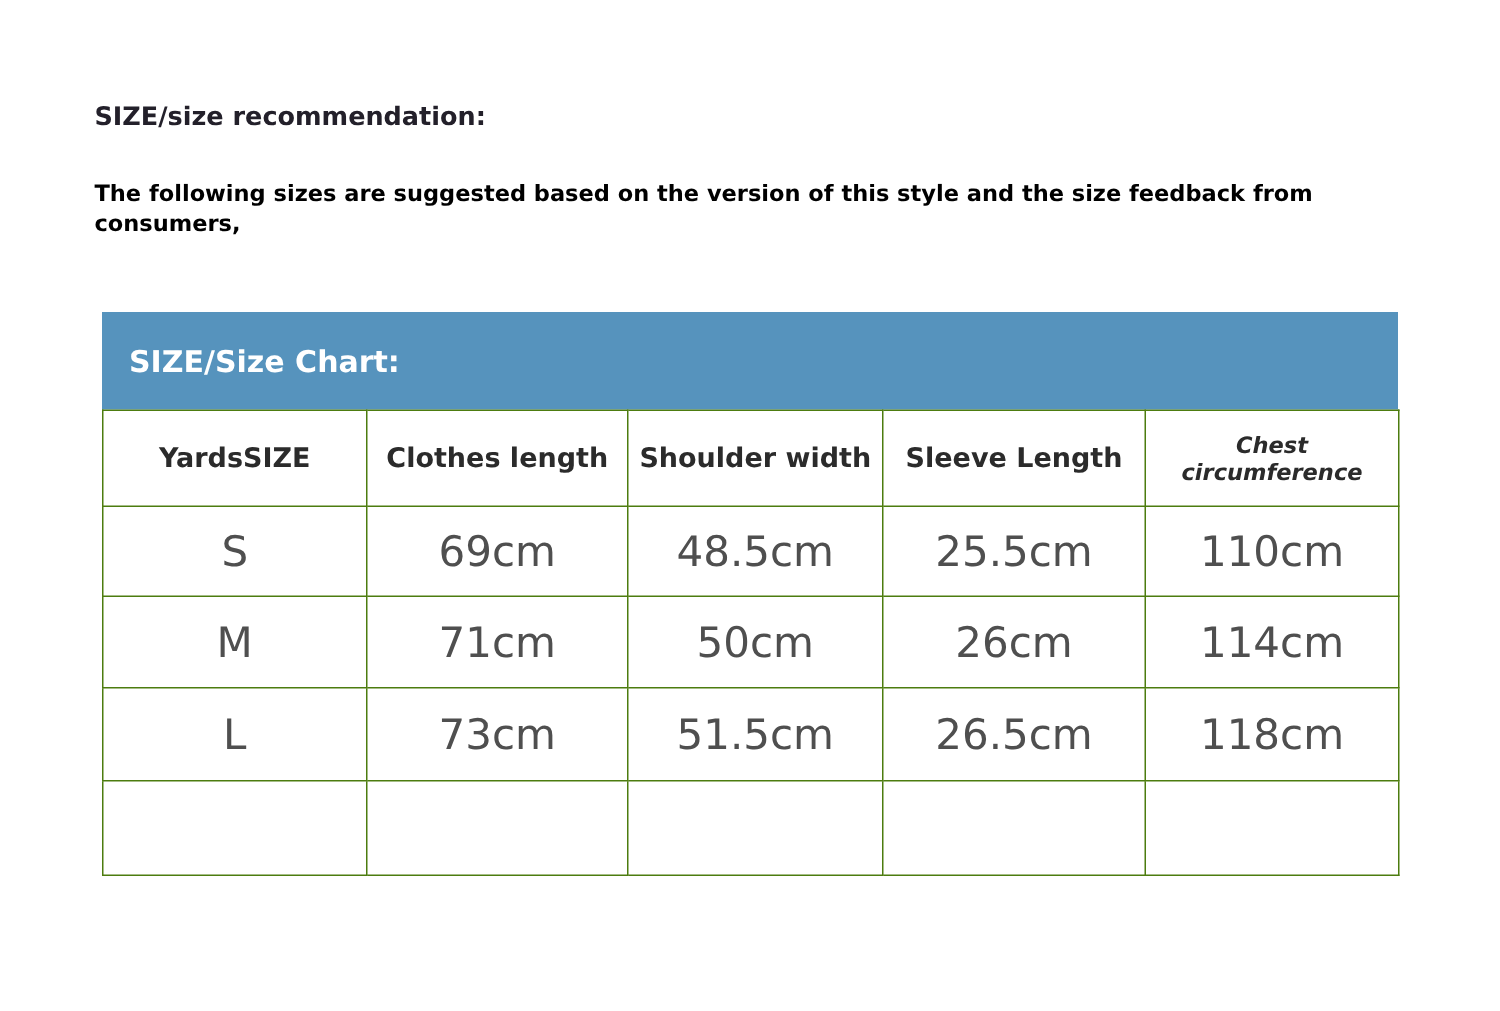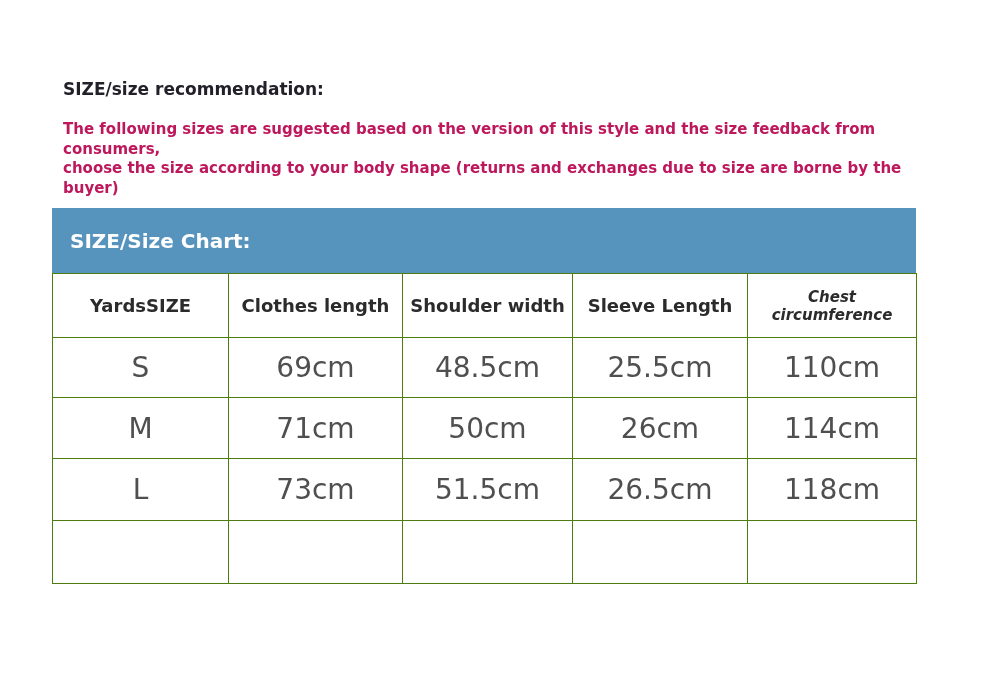--- a/index.html
+++ b/index.html
@@ -12,38 +12,38 @@
   .page {
     position: relative;
     width: 1000px;
     height: 674px;
     background: #ffffff;
     overflow: hidden;
   }
   .rec-title {
     position: absolute;
     left: 63px;
-    top: 79px;
+    top: 68px;
     font-size: 17px;
     font-weight: bold;
     color: #23202a;
   }
   .rec-para {
     position: absolute;
     left: 63px;
     top: 120px;
     width: 890px;
     font-size: 15px;
     font-weight: bold;
-    color: #be185d;
+    color: #000000;
     line-height: 19.5px;
   }
   .chart-wrap {
     position: absolute;
-    left: 52px;
+    left: 68px;
     top: 208px;
     width: 864px;
   }
   .chart-banner {
     width: 864px;
     height: 65px;
     background: #5693BD;
     display: flex;
     align-items: center;
     padding-left: 18px;
@@ -87,21 +87,20 @@
 </style>
 </head>
 <body>
 
 <div class="page">
 
   <div class="rec-title">SIZE/size recommendation:</div>
 
   <div class="rec-para">
     <div>The following sizes are suggested based on the version of this style and the size feedback from consumers,</div>
-    <div>choose the size according to your body shape (returns and exchanges due to size are borne by the buyer)</div>
   </div>
 
   <div class="chart-wrap">
 
     <div class="chart-banner">
       <span class="chart-banner-label">SIZE/Size Chart:</span>
     </div>
 
     <table class="size-table">
       <colgroup>

